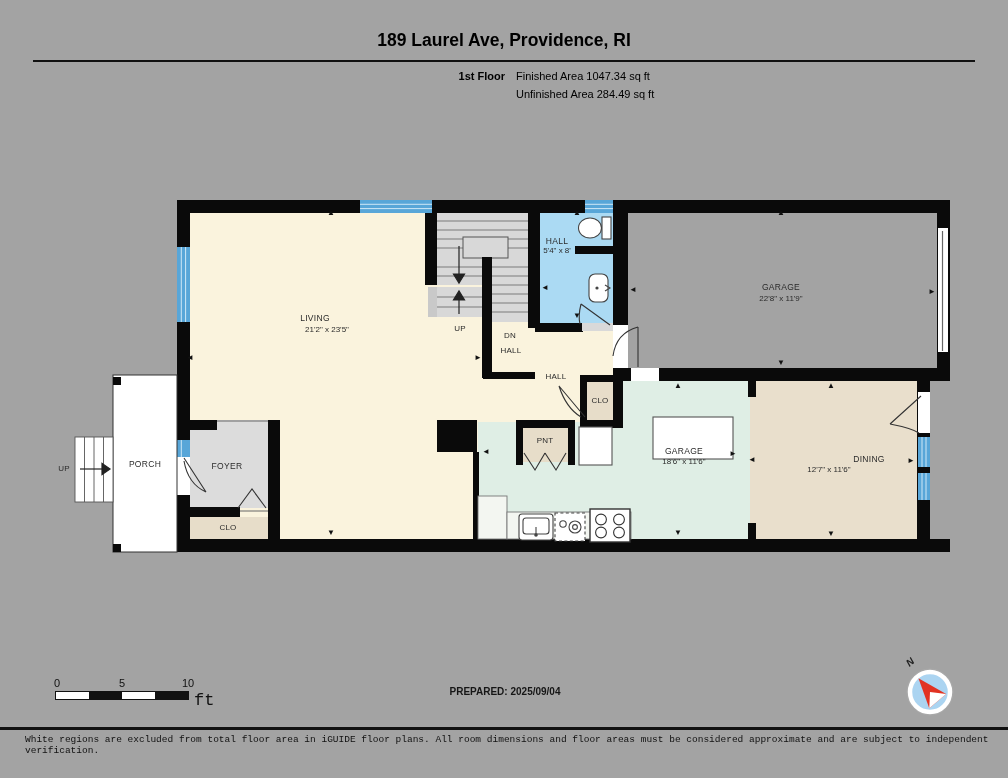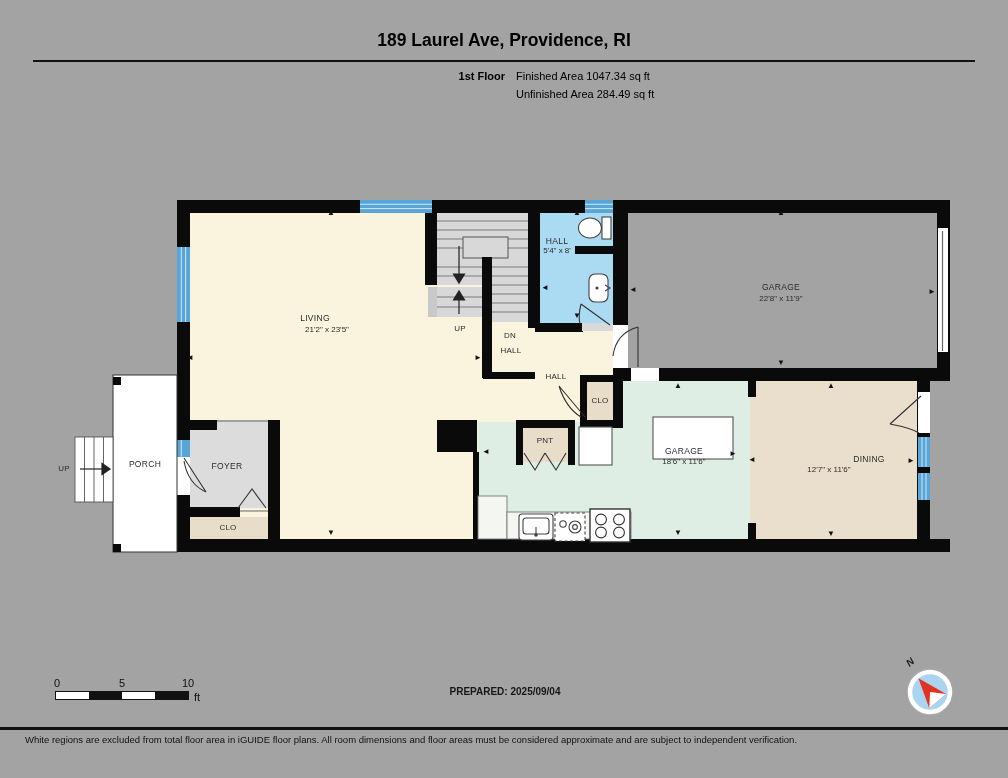--- a/index.html
+++ b/index.html
@@ -18,25 +18,25 @@
   .hdr-rule{position:absolute;left:33px;top:60px;width:942px;height:2px;background:#111;z-index:5;}
   .floor-lbl{position:absolute;left:505px;top:70px;transform:translateX(-100%);
        font-size:11px;font-weight:bold;color:#000;z-index:5;}
   .area-line1{position:absolute;left:516px;top:70px;font-size:11px;color:#000;z-index:5;}
   .area-line2{position:absolute;left:516px;top:88px;font-size:11px;color:#000;z-index:5;}
   .scalebar{position:absolute;left:55px;top:691px;width:132px;height:7px;
        border:1px solid #111;display:flex;z-index:5;}
   .scalebar .seg{flex:1;}
   .seg-w{background:#fff;} .seg-b{background:#111;}
   .scale-num{position:absolute;transform:translate(-50%,-100%);font-size:11px;color:#111;z-index:5;}
-  .scale-ft{position:absolute;left:194px;top:691px;font-size:11px;color:#111;z-index:5;}
+  .scale-ft{position:absolute;left:194px;top:691px;font-size:17px;color:#111;z-index:5;font-family:Liberation Mono, monospace;}
   .prepared{position:absolute;left:505px;top:686px;transform:translateX(-50%);
        font-size:10px;font-weight:600;color:#161616;z-index:5;}
   .bot-rule{position:absolute;left:0;top:727px;width:1008px;height:2.5px;background:#111;z-index:5;}
-  .disclaimer{position:absolute;left:25px;top:734px;font-size:9.5px;color:#111;z-index:5;}
+  .disclaimer{position:absolute;left:25px;top:734px;font-size:9.5px;color:#111;z-index:5;font-family:Liberation Mono, monospace;}
   .compass-n{position:absolute;left:910px;top:662px;transform:translate(-50%,-50%) rotate(-40deg);
        font-size:10px;font-weight:bold;font-style:italic;color:#222;z-index:6;}
 </style>
 </head>
 <body>
 
 <div id="page">
 
   <div class="hdr-title">189 Laurel Ave, Providence, RI</div>
   <div class="hdr-rule"></div>

